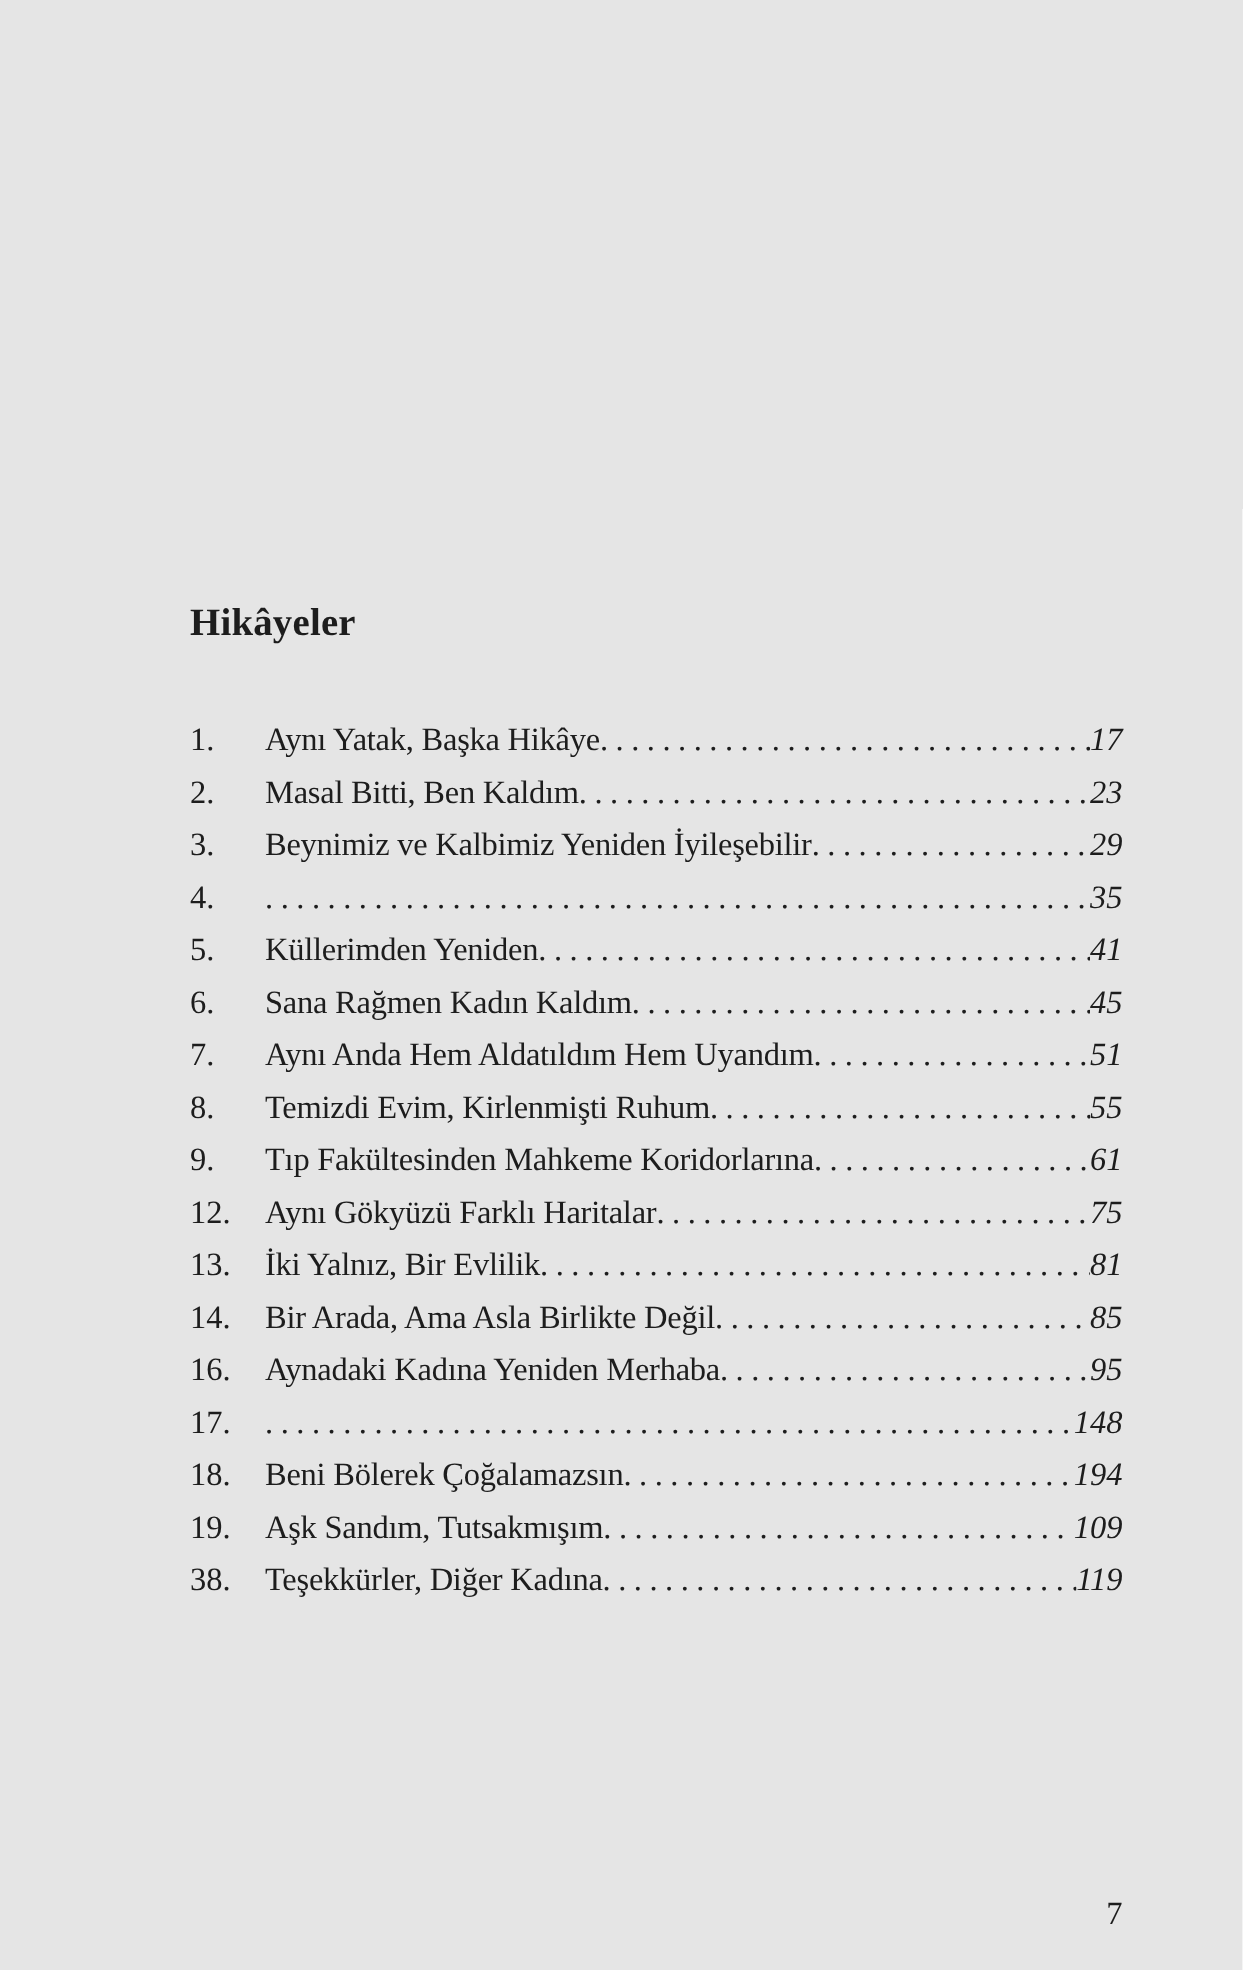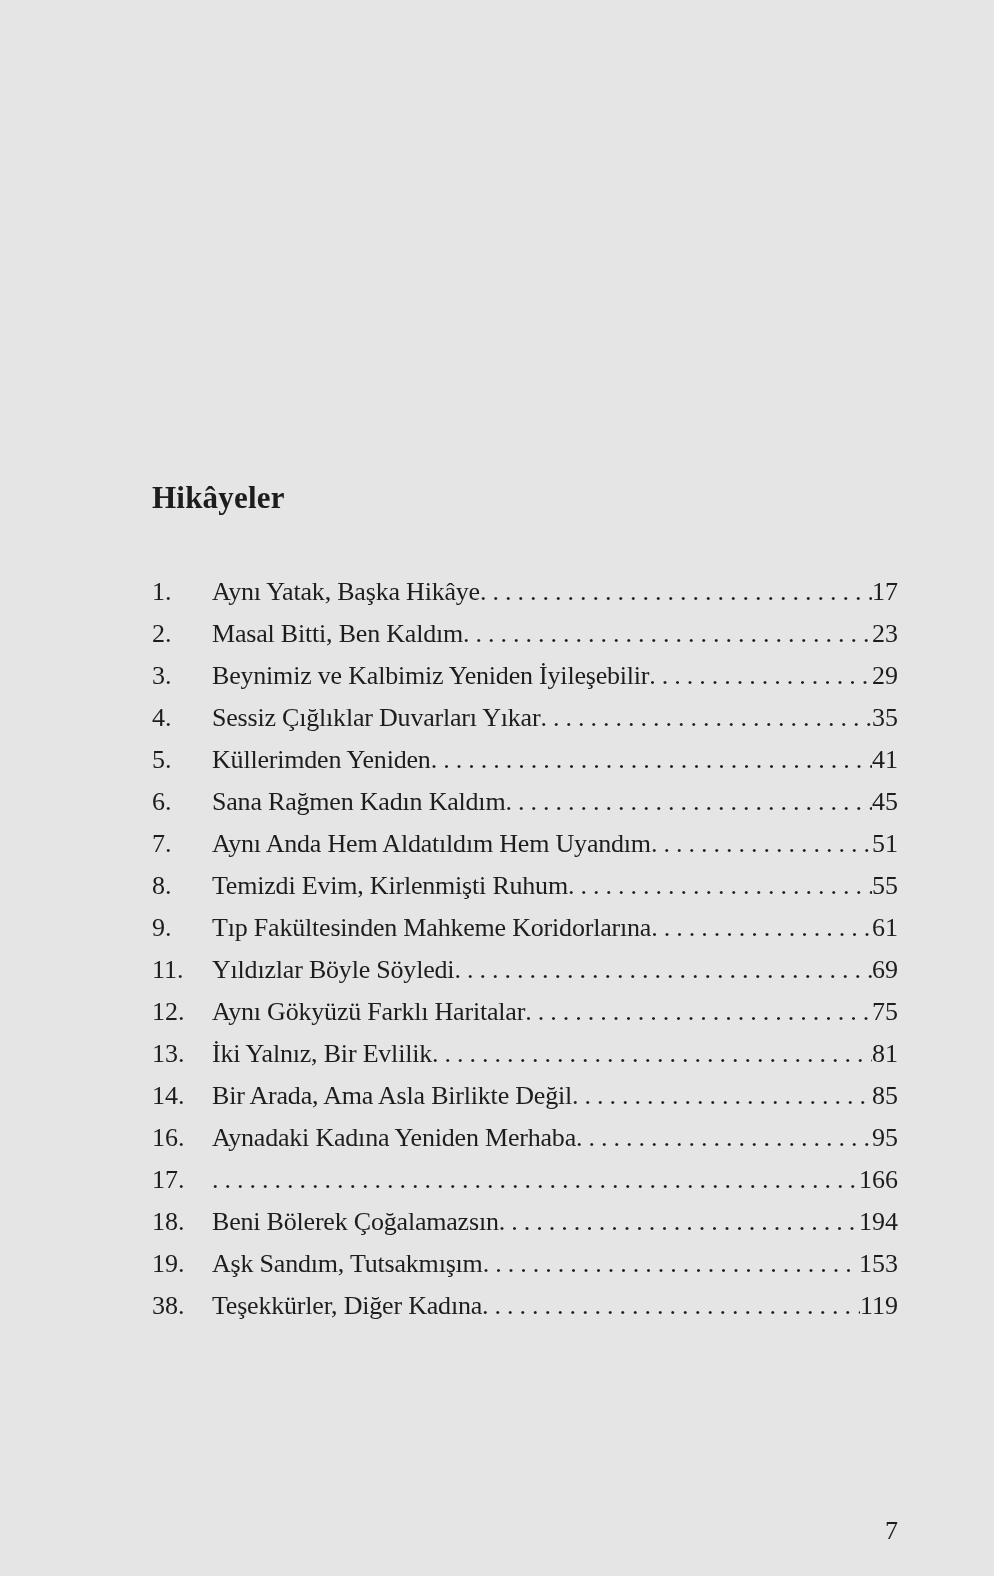--- a/index.html
+++ b/index.html
@@ -58,20 +58,21 @@
     white-space: nowrap;
     letter-spacing: 6px;
     min-width: 0;
   }
   .leader::after {
     content: "................................................................................";
   }
   .pg {
     flex: none;
     text-align: right;
+    font-style: italic;
   }
   .folio {
     position: absolute;
     top: 1510px;
     right: 96px;
     font-size: 26px;
     line-height: 42px;
   }
 </style>
 </head>
@@ -97,21 +98,20 @@
 
   <li class="row">
     <span class="num">3.</span>
     <span class="title">Beynimiz ve Kalbimiz Yeniden İyileşebilir</span>
     <span class="leader"></span>
     <span class="pg">29</span>
   </li>
 
   <li class="row">
     <span class="num">4.</span>
-    <span class="title">Sessiz Çığlıklar Duvarları Yıkar</span>
     <span class="leader"></span>
     <span class="pg">35</span>
   </li>
 
   <li class="row">
     <span class="num">5.</span>
     <span class="title">Küllerimden Yeniden</span>
     <span class="leader"></span>
     <span class="pg">41</span>
   </li>
@@ -138,26 +138,20 @@
   </li>
 
   <li class="row">
     <span class="num">9.</span>
     <span class="title">Tıp Fakültesinden Mahkeme Koridorlarına</span>
     <span class="leader"></span>
     <span class="pg">61</span>
   </li>
 
 
-  <li class="row">
-    <span class="num">11.</span>
-    <span class="title">Yıldızlar Böyle Söyledi</span>
-    <span class="leader"></span>
-    <span class="pg">69</span>
-  </li>
 
   <li class="row">
     <span class="num">12.</span>
     <span class="title">Aynı Gökyüzü Farklı Haritalar</span>
     <span class="leader"></span>
     <span class="pg">75</span>
   </li>
 
   <li class="row">
     <span class="num">13.</span>
@@ -177,35 +171,35 @@
   <li class="row">
     <span class="num">16.</span>
     <span class="title">Aynadaki Kadına Yeniden Merhaba</span>
     <span class="leader"></span>
     <span class="pg">95</span>
   </li>
 
   <li class="row">
     <span class="num">17.</span>
     <span class="leader"></span>
-    <span class="pg">166</span>
+    <span class="pg">148</span>
   </li>
 
   <li class="row">
     <span class="num">18.</span>
     <span class="title">Beni Bölerek Çoğalamazsın</span>
     <span class="leader"></span>
     <span class="pg">194</span>
   </li>
 
   <li class="row">
     <span class="num">19.</span>
     <span class="title">Aşk Sandım, Tutsakmışım</span>
     <span class="leader"></span>
-    <span class="pg">153</span>
+    <span class="pg">109</span>
   </li>
 
 
   <li class="row">
     <span class="num">38.</span>
     <span class="title">Teşekkürler, Diğer Kadına</span>
     <span class="leader"></span>
     <span class="pg">119</span>
   </li>
 </ol>

